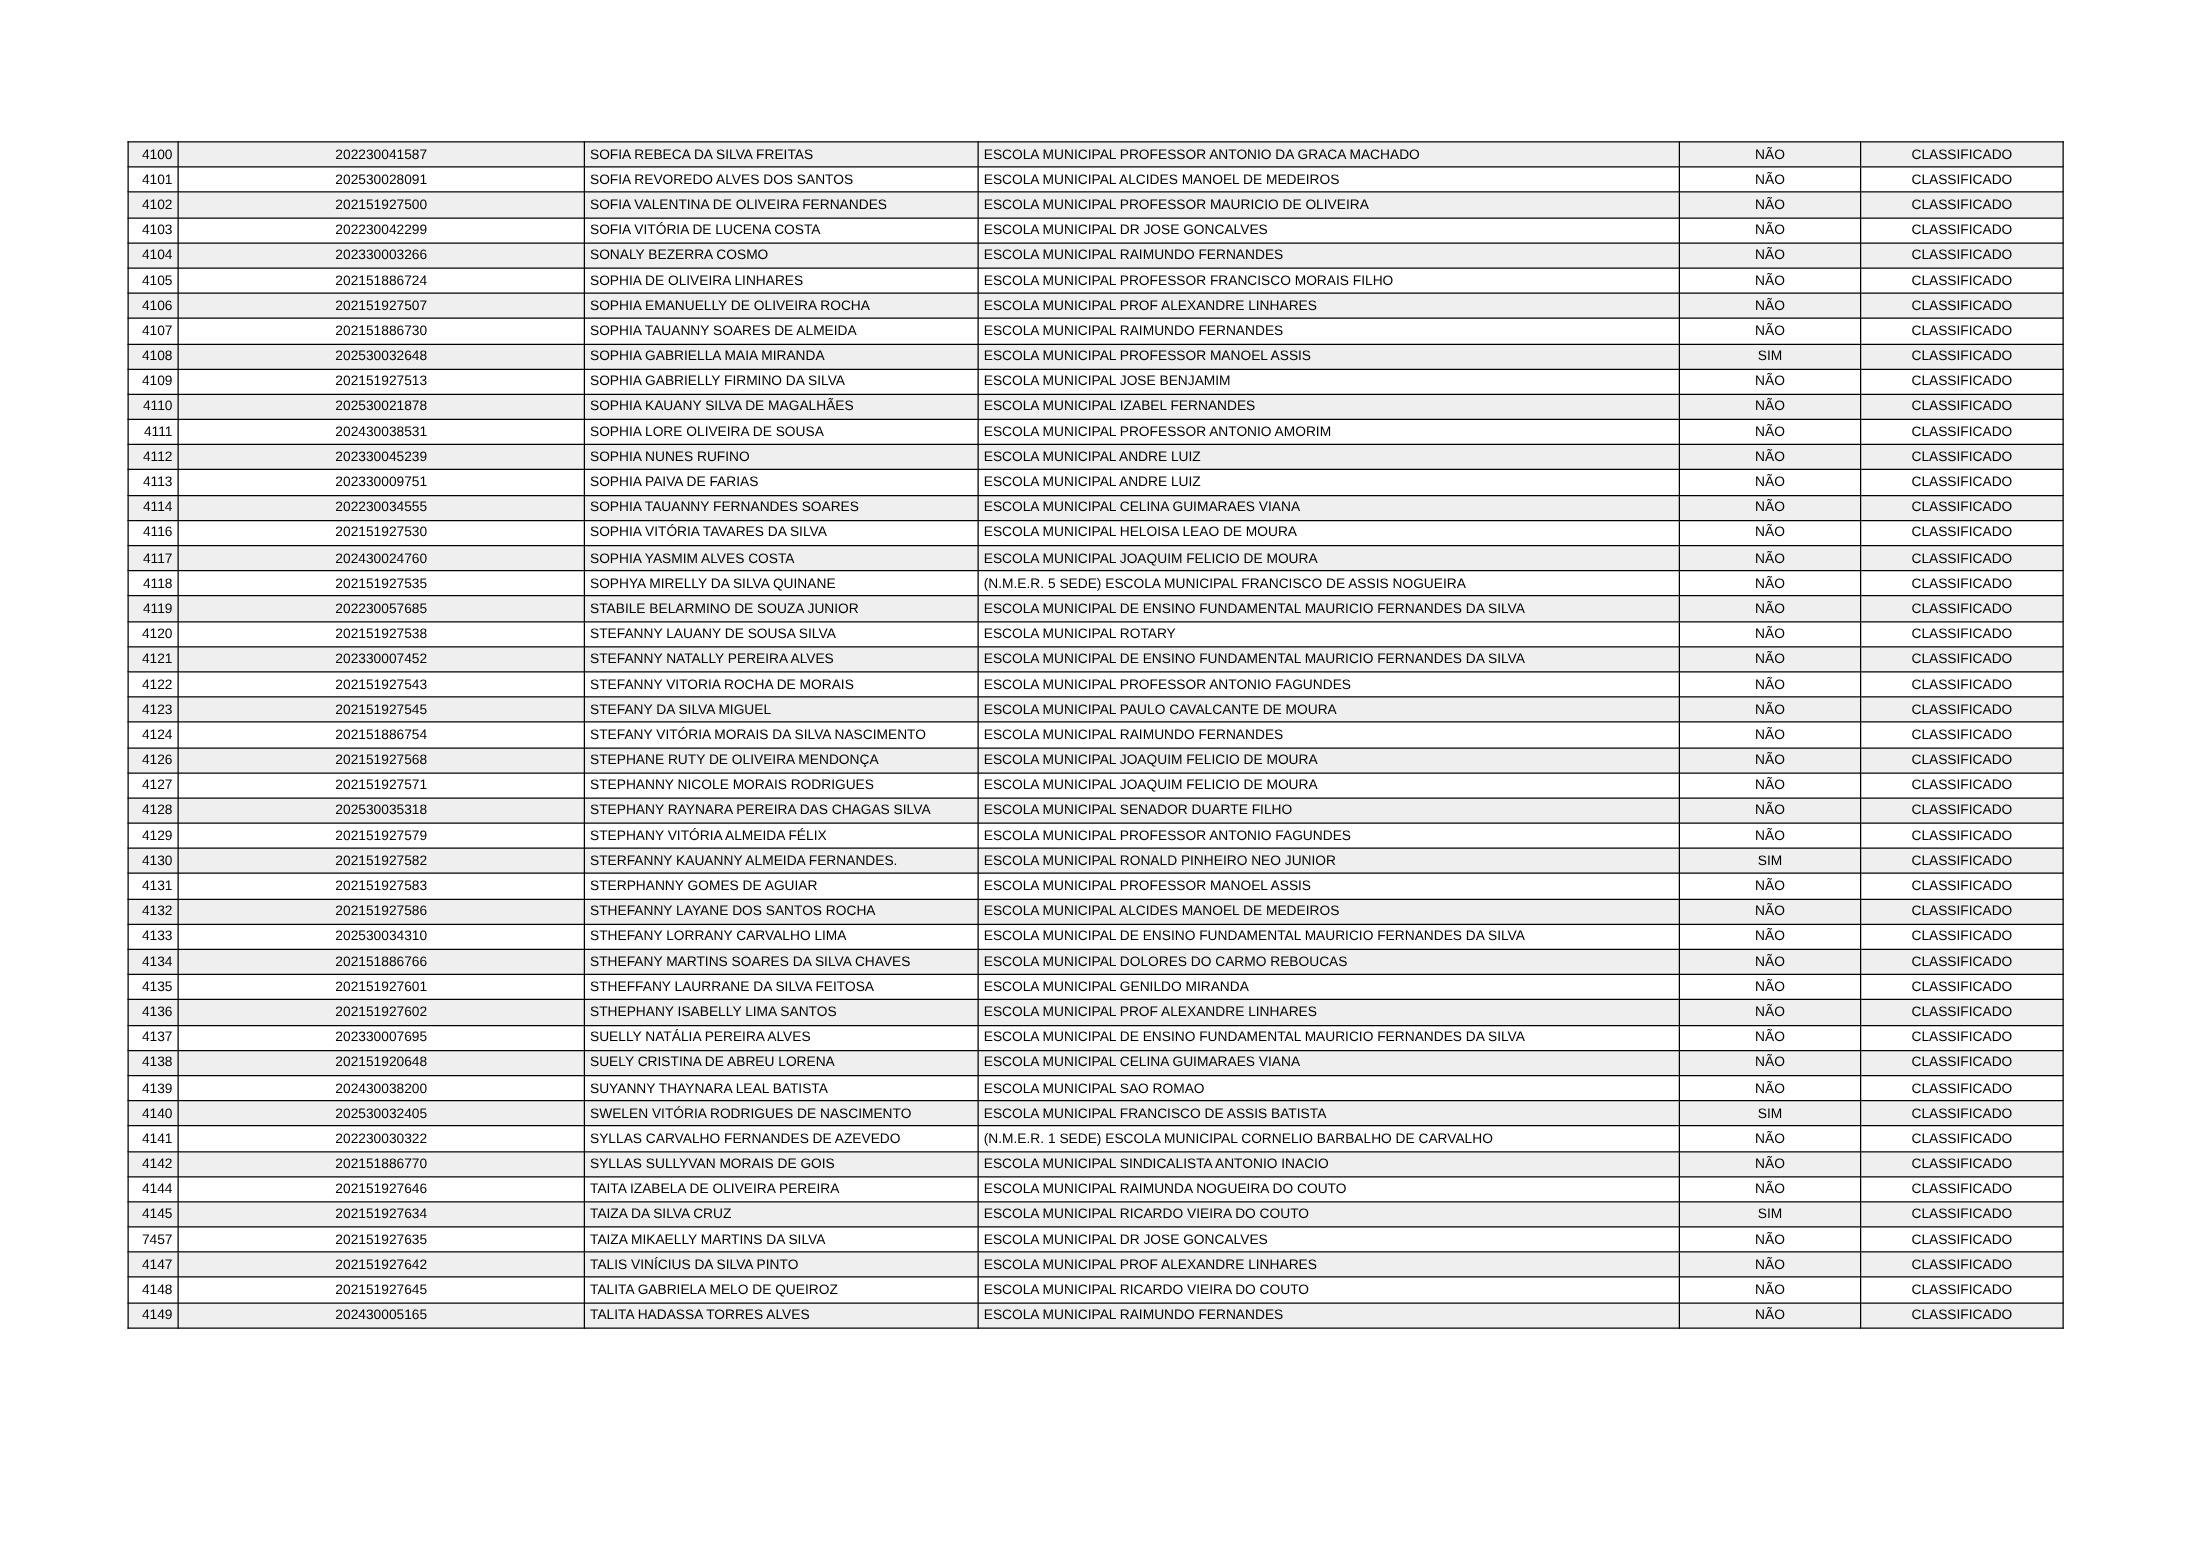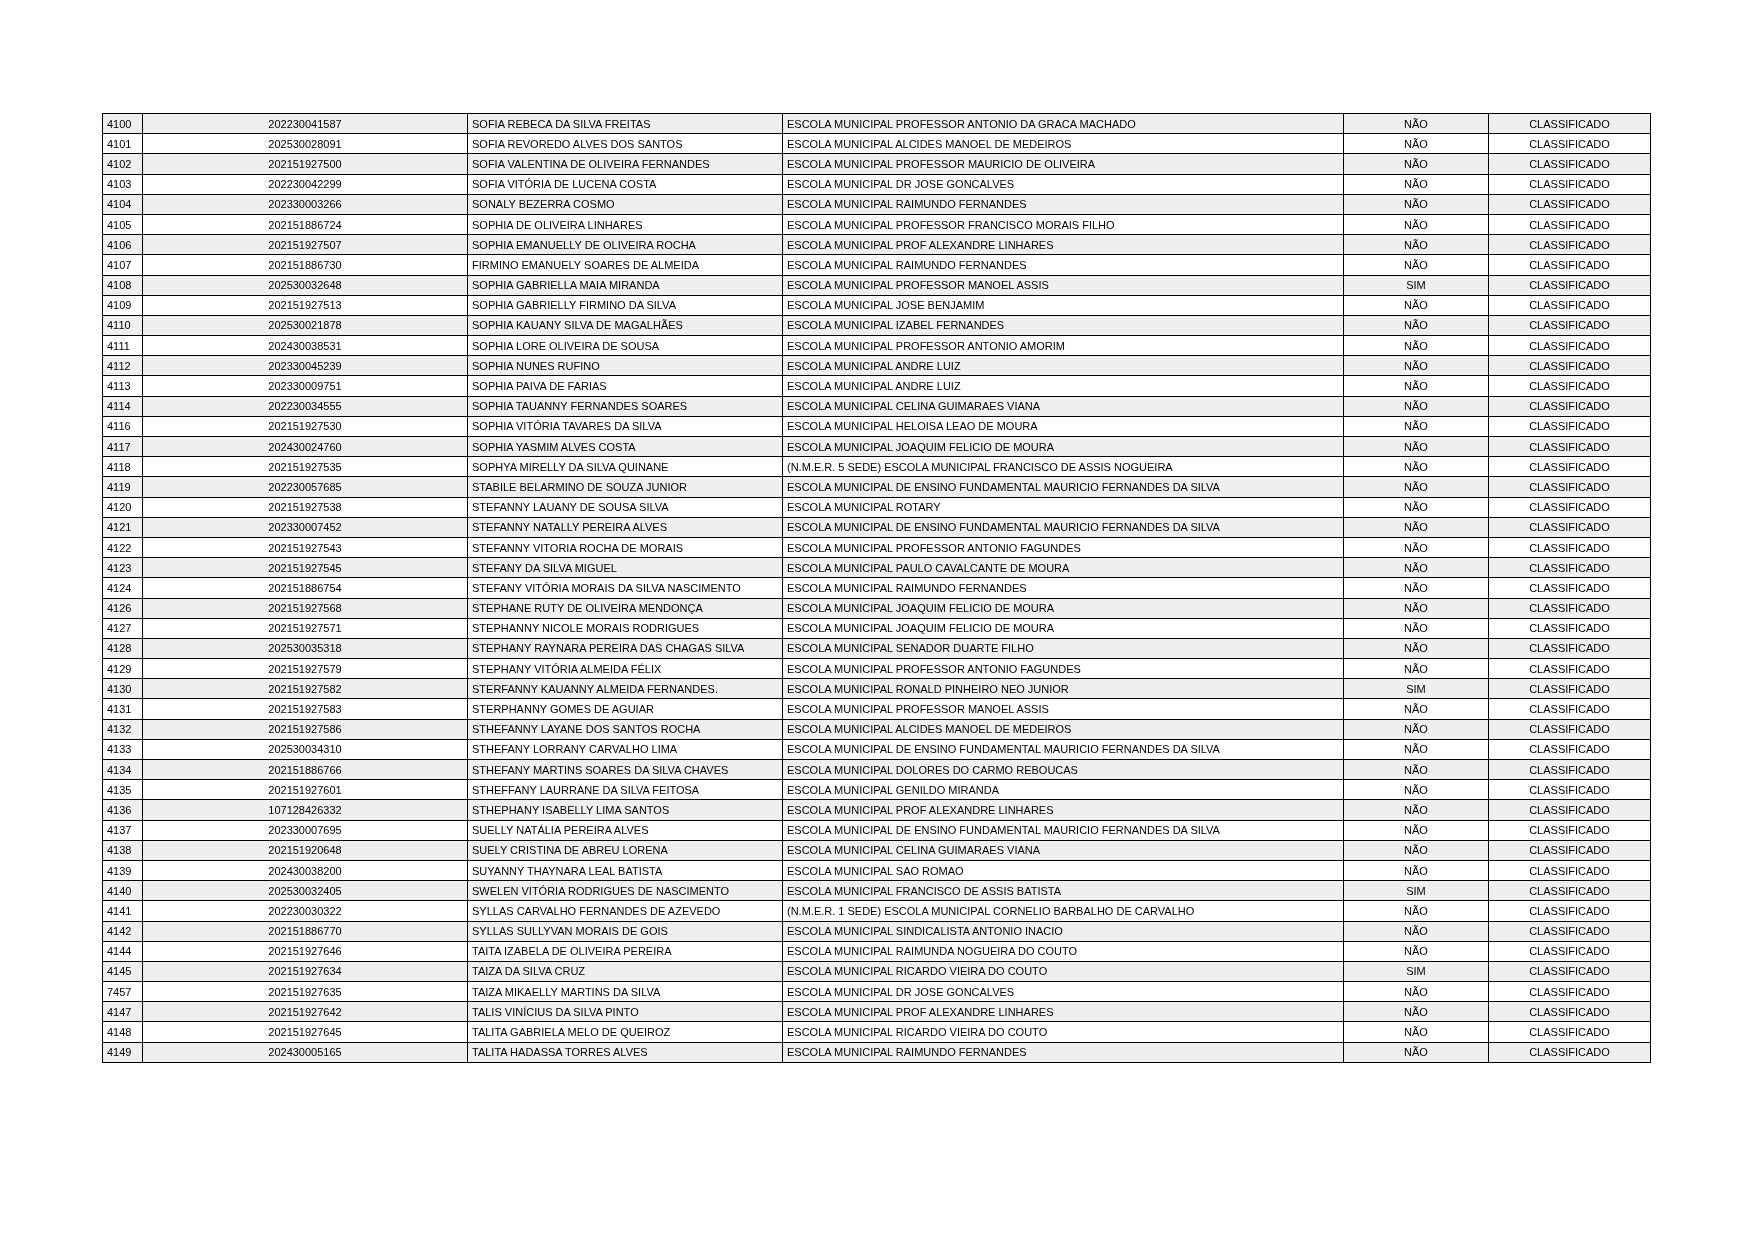--- a/index.html
+++ b/index.html
@@ -39,21 +39,21 @@
     white-space: nowrap;
     overflow: hidden;
     vertical-align: middle;
   }
   table.results-table tr:nth-child(odd) td {
     background: #efefef;
   }
   table.results-table tr:nth-child(even) td {
     background: #ffffff;
   }
-  td.al-r { }
+  td.al-r { text-align: right; }
   td.al-c { text-align: center; }
   td.al-l { text-align: left; }
 </style>
 </head>
 <body>
 
 <div class="page">
   <table class="results-table">
     <colgroup>
       <col style="width:40px">
@@ -116,21 +116,21 @@
           <td class="al-r">4106</td>
           <td class="al-c">202151927507</td>
           <td class="al-l">SOPHIA EMANUELLY DE OLIVEIRA ROCHA</td>
           <td class="al-l">ESCOLA MUNICIPAL PROF ALEXANDRE LINHARES</td>
           <td class="al-c">NÃO</td>
           <td class="al-c">CLASSIFICADO</td>
         </tr>
         <tr>
           <td class="al-r">4107</td>
           <td class="al-c">202151886730</td>
-          <td class="al-l">FIRMINO EMANUELY SOARES DE ALMEIDA</td>
+          <td class="al-l">SOPHIA TAUANNY SOARES DE ALMEIDA</td>
           <td class="al-l">ESCOLA MUNICIPAL RAIMUNDO FERNANDES</td>
           <td class="al-c">NÃO</td>
           <td class="al-c">CLASSIFICADO</td>
         </tr>
         <tr>
           <td class="al-r">4108</td>
           <td class="al-c">202530032648</td>
           <td class="al-l">SOPHIA GABRIELLA MAIA MIRANDA</td>
           <td class="al-l">ESCOLA MUNICIPAL PROFESSOR MANOEL ASSIS</td>
           <td class="al-c">SIM</td>
@@ -331,21 +331,21 @@
         <tr>
           <td class="al-r">4135</td>
           <td class="al-c">202151927601</td>
           <td class="al-l">STHEFFANY LAURRANE DA SILVA FEITOSA</td>
           <td class="al-l">ESCOLA MUNICIPAL GENILDO MIRANDA</td>
           <td class="al-c">NÃO</td>
           <td class="al-c">CLASSIFICADO</td>
         </tr>
         <tr>
           <td class="al-r">4136</td>
-          <td class="al-c">107128426332</td>
+          <td class="al-c">202151927602</td>
           <td class="al-l">STHEPHANY ISABELLY LIMA SANTOS</td>
           <td class="al-l">ESCOLA MUNICIPAL PROF ALEXANDRE LINHARES</td>
           <td class="al-c">NÃO</td>
           <td class="al-c">CLASSIFICADO</td>
         </tr>
         <tr>
           <td class="al-r">4137</td>
           <td class="al-c">202330007695</td>
           <td class="al-l">SUELLY NATÁLIA PEREIRA ALVES</td>
           <td class="al-l">ESCOLA MUNICIPAL DE ENSINO FUNDAMENTAL MAURICIO FERNANDES DA SILVA</td>

